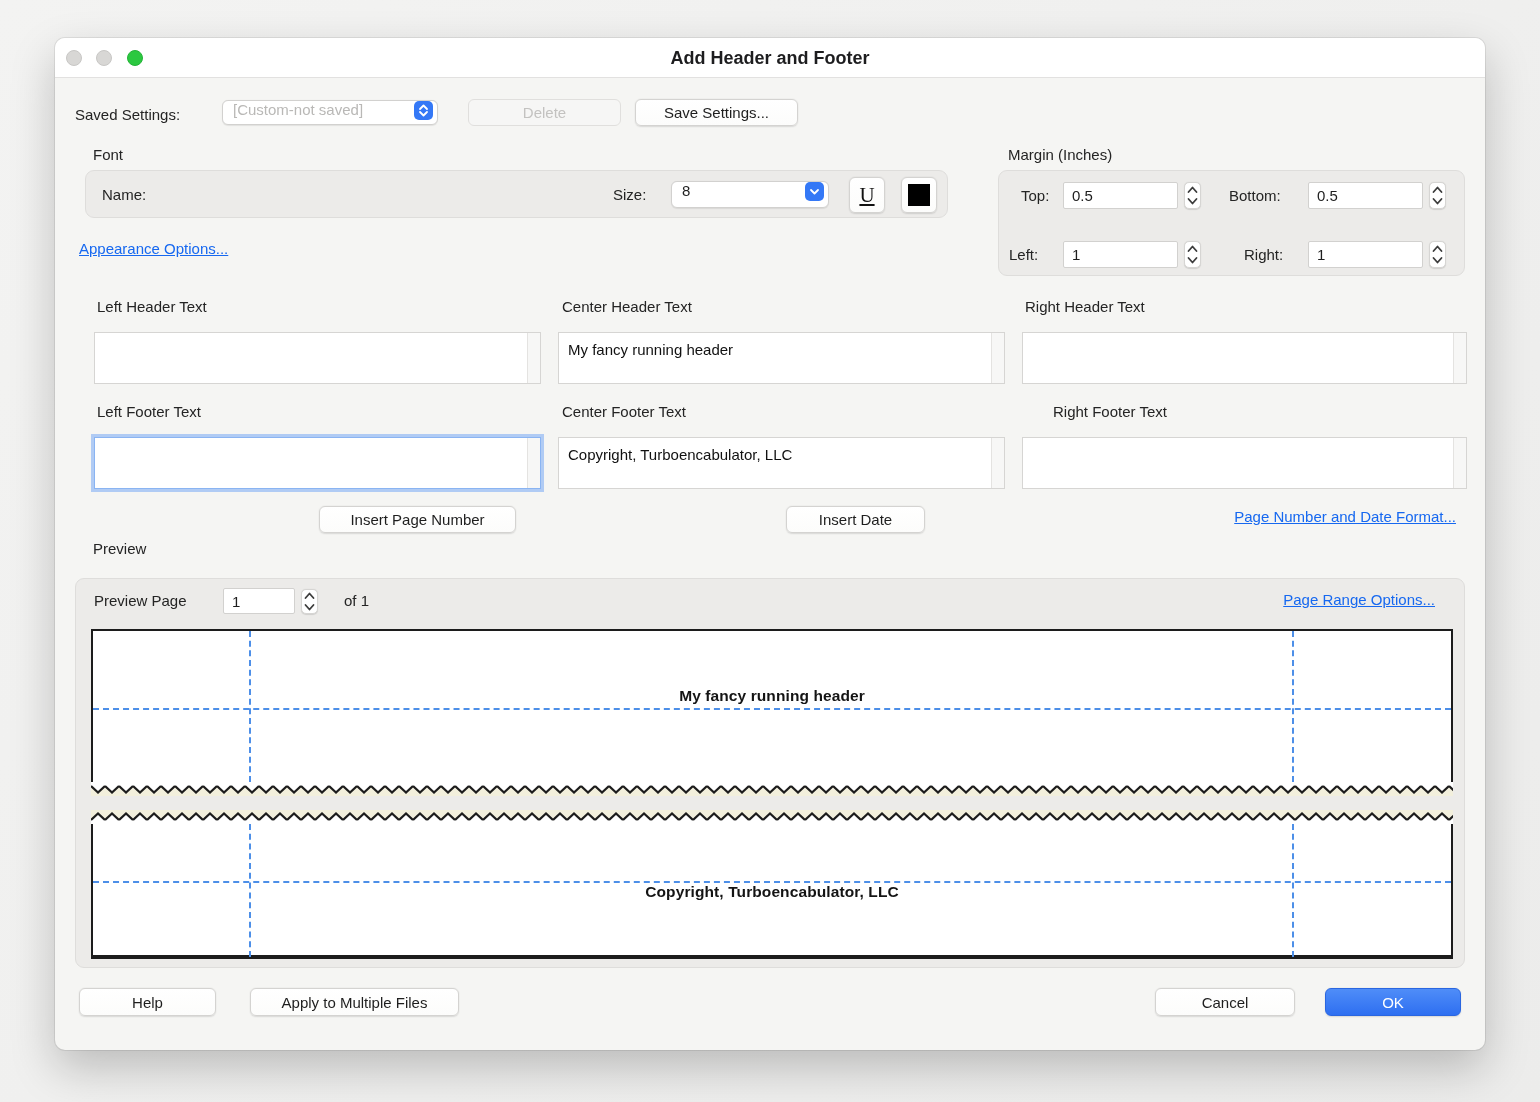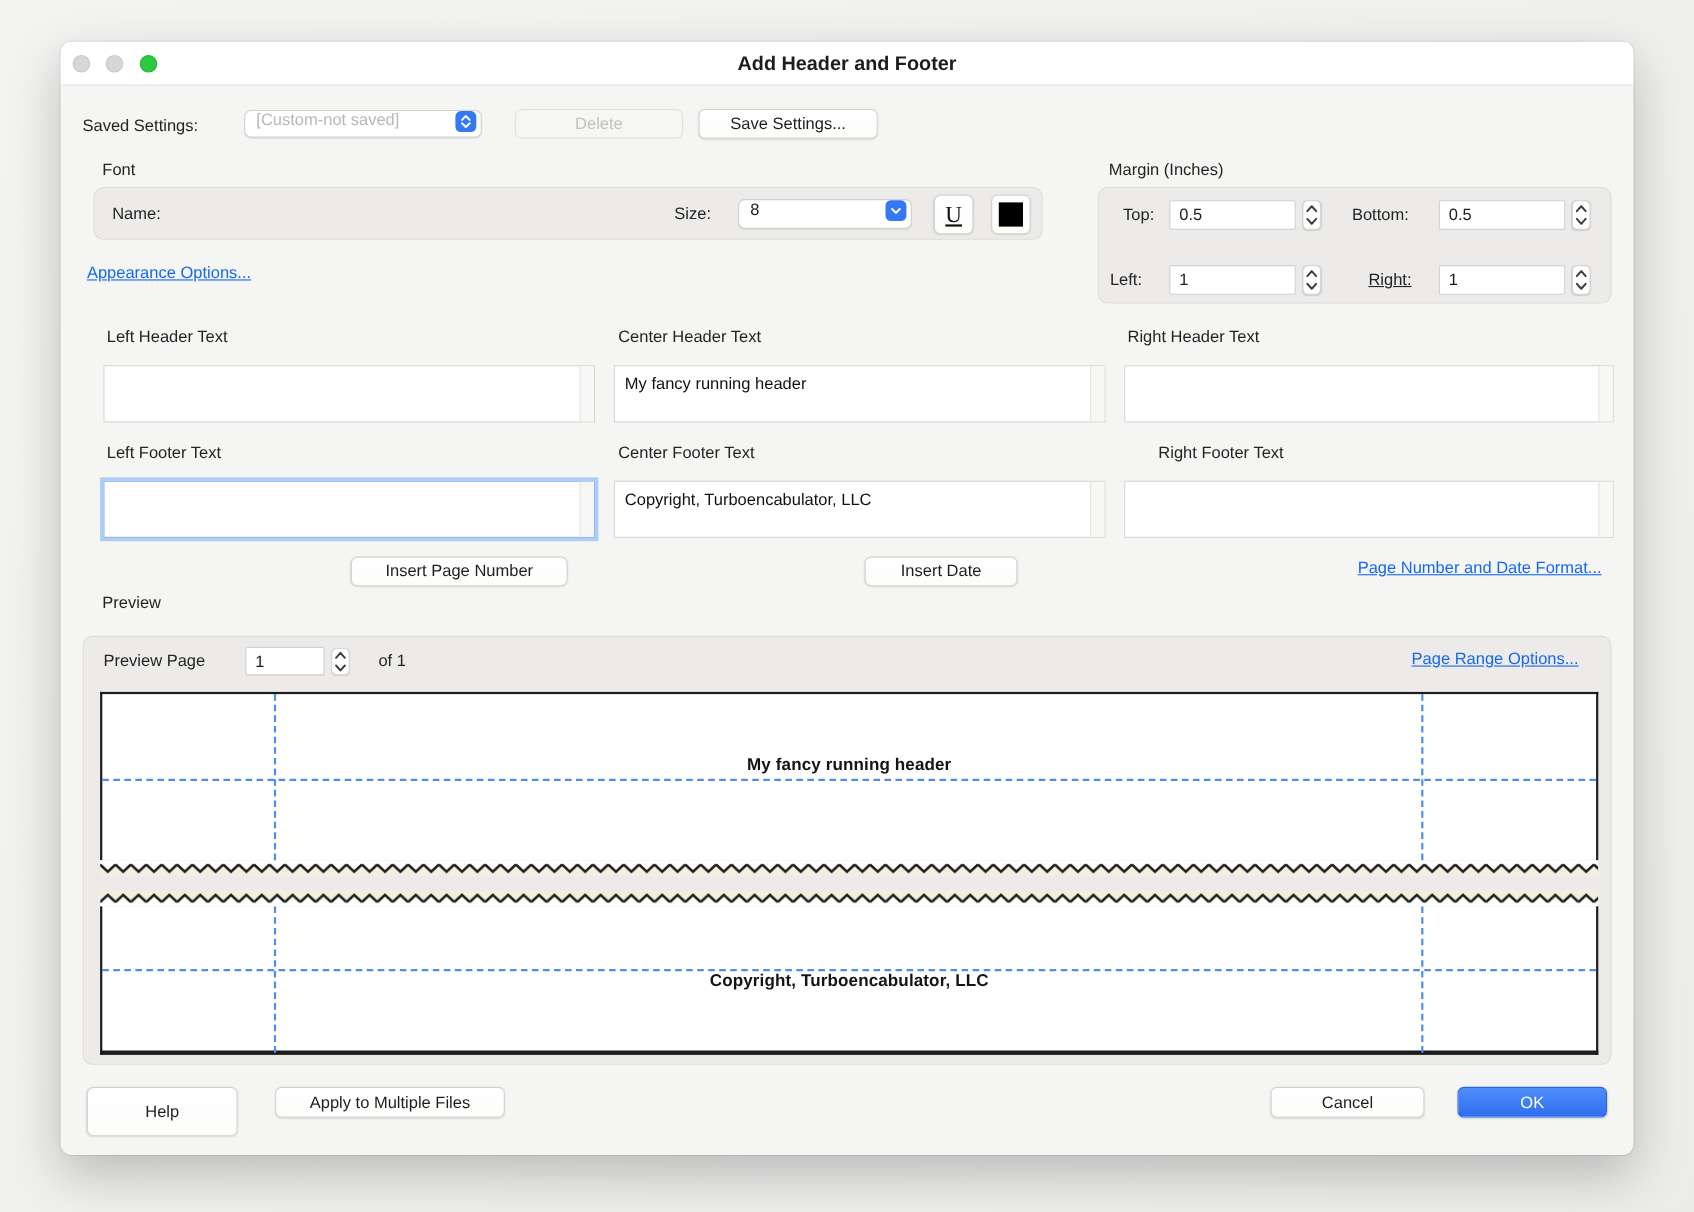--- a/index.html
+++ b/index.html
@@ -166,21 +166,21 @@
         <span>1</span>
       </div>
     <div class="stepper" style="left:185px; top:70px;">
       <svg width="11" height="8" viewBox="0 0 11 8">
           <path d="M1.5 6 L5.5 1.5 L9.5 6" fill="none" stroke="#3c3c3c" stroke-width="1.8" stroke-linecap="round" stroke-linejoin="round"></path>
         </svg>
       <svg width="11" height="8" viewBox="0 0 11 8">
           <path d="M1.5 2 L5.5 6.5 L9.5 2" fill="none" stroke="#3c3c3c" stroke-width="1.8" stroke-linecap="round" stroke-linejoin="round"></path>
         </svg>
     </div>
-    <span class="abs lbl" style="left:245px; top:70px; line-height:27px;text-decoration:underline;">Right:</span>
+    <span class="abs lbl" style="left:245px; top:70px; line-height:27px;">Right:</span>
     <div class="input" style="left:309px; top:70px; width:115px; height:27px;">
         <span>1</span>
       </div>
     <div class="stepper" style="left:430px; top:70px;">
       <svg width="11" height="8" viewBox="0 0 11 8">
           <path d="M1.5 6 L5.5 1.5 L9.5 6" fill="none" stroke="#3c3c3c" stroke-width="1.8" stroke-linecap="round" stroke-linejoin="round"></path>
         </svg>
       <svg width="11" height="8" viewBox="0 0 11 8">
           <path d="M1.5 2 L5.5 6.5 L9.5 2" fill="none" stroke="#3c3c3c" stroke-width="1.8" stroke-linecap="round" stroke-linejoin="round"></path>
         </svg>
@@ -272,18 +272,18 @@
       <div class="guide-h" style="top:79px;"></div>
       <div class="guide-v" style="left:158px; top:195px; height:133px;"></div>
       <div class="guide-v" style="left:1201px; top:195px; height:133px;"></div>
       <div class="guide-h" style="top:252px;"></div>
 
       <div class="pv-text" style="top:58px;">My fancy running header</div>
       <div class="pv-text" style="top:254px;">Copyright, Turboencabulator, LLC</div>
     </div>
   </div>
 
-  <div class="btn" style="left:24px; top:950px; width:137px; height:45px;">Help</div>
+  <div class="btn" style="left:24px; top:950px; width:137px; height:28px;">Help</div>
   <div class="btn" style="left:195px; top:950px; width:209px; height:28px;">Apply to Multiple Files</div>
   <div class="btn" style="left:1100px; top:950px; width:140px; height:28px;">Cancel</div>
   <div class="btn primary" style="left:1270px; top:950px; width:136px; height:28px;">OK</div>
 
 </div>
 
 </body></html>

